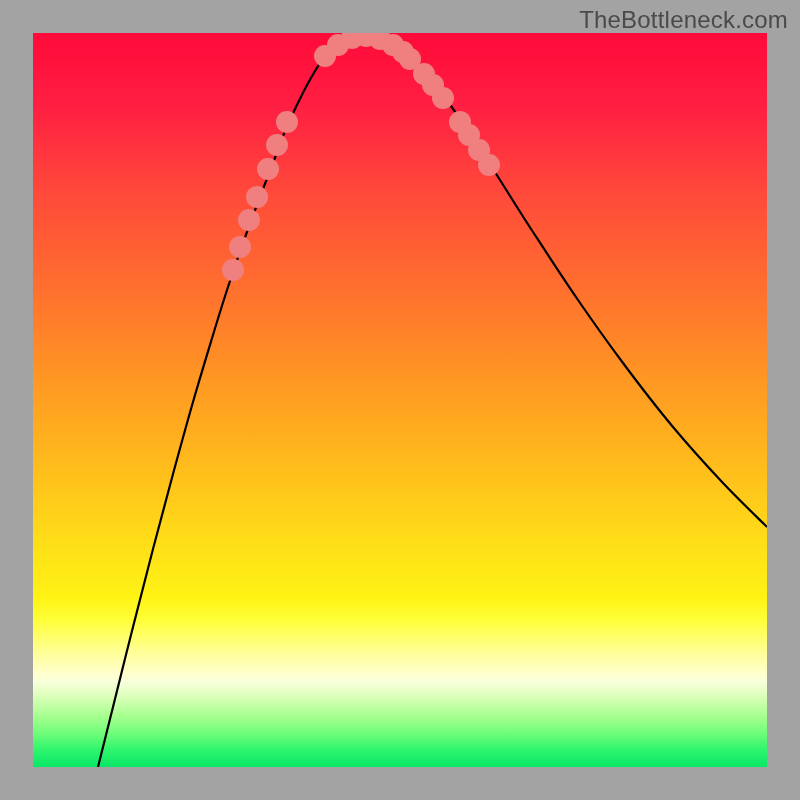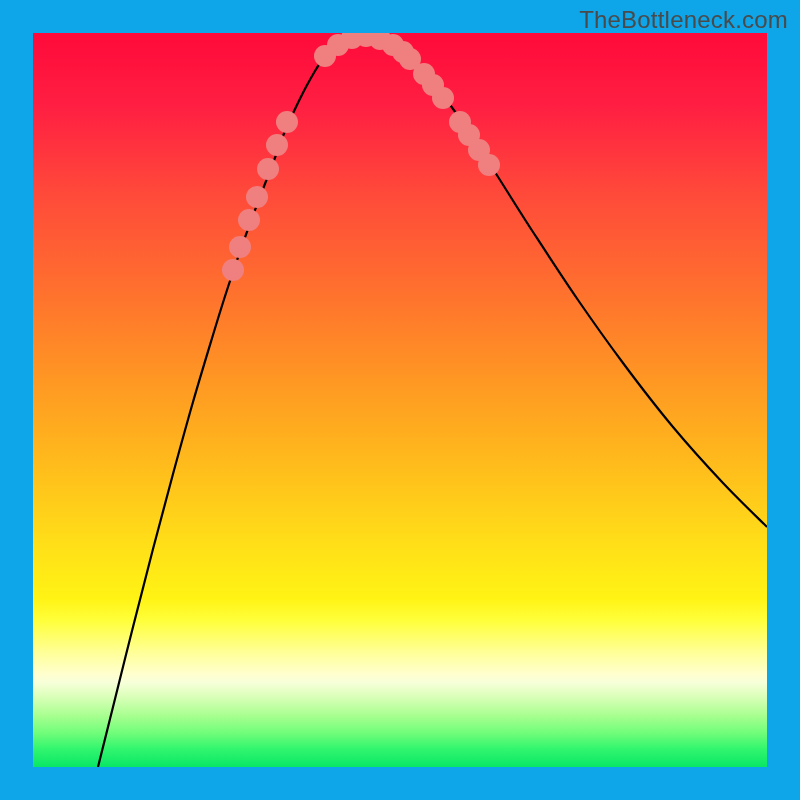--- a/index.html
+++ b/index.html
@@ -10,21 +10,21 @@
     background: #000;
     overflow: hidden;
     font-family: Arial, Helvetica, sans-serif;
   }
   .frame {
     position: absolute;
     left: 0;
     top: 0;
     width: 800px;
     height: 800px;
-    background: #0ea5e9;
+    background: #a3a3a3;
   }
   .plot-area {
     position: absolute;
     left: 33px;
     top: 33px;
     width: 734px;
     height: 734px;
     overflow: hidden;
   }
   .watermark {

